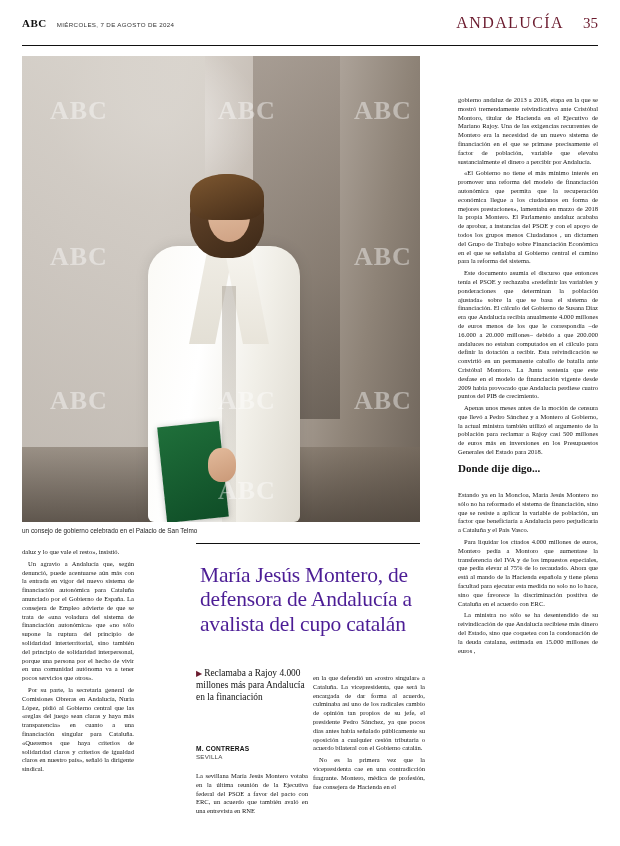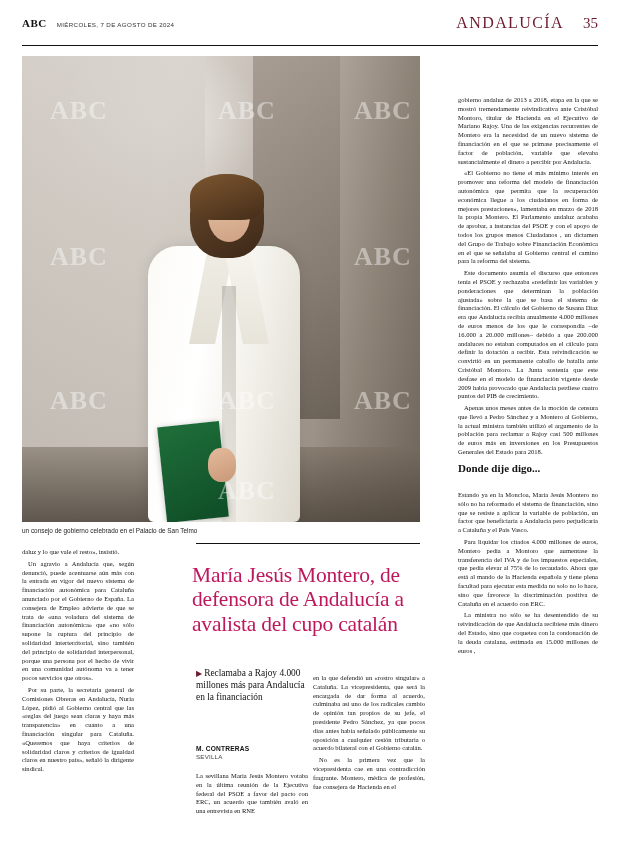--- a/index.html
+++ b/index.html
@@ -218,27 +218,27 @@
   .headline-rule {
     position: absolute;
     left: 196px;
     top: 543px;
     width: 224px;
     height: 1px;
     background: #111;
   }
   .headline {
     position: absolute;
-    left: 192px;
+    left: 200px;
     top: 549px;
     width: 226px;
     font-family: "Liberation Serif", serif;
     font-size: 21.5px;
     line-height: 1.12;
-    color: #be185d;
+    color: #4c1d95;
     font-weight: normal;
     letter-spacing: -0.2px;
   }
 
   .kicker {
     position: absolute;
     left: 196px;
     top: 668px;
     width: 112px;
     font-family: "Liberation Serif", serif;

